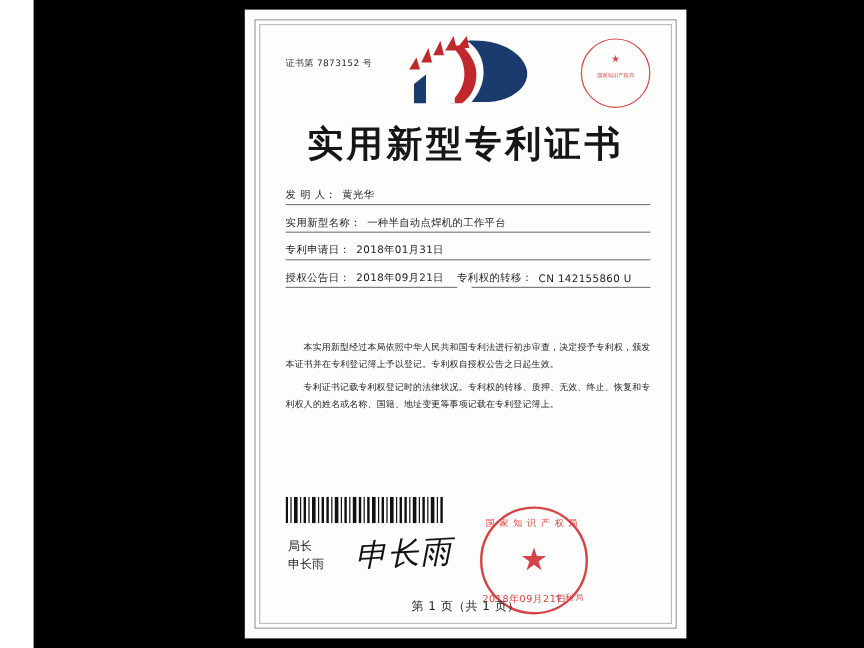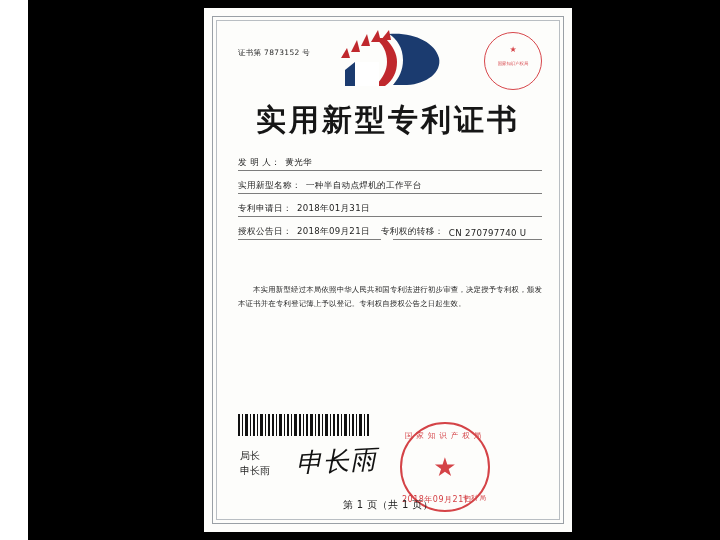--- a/index.html
+++ b/index.html
@@ -342,31 +342,32 @@
 
 
       <div class="field-row">
         <div class="row-split">
           <div class="half-cell">
             <span class="field-label">授权公告日：</span>
             <span class="field-value">2018年09月21日</span>
           </div>
           <div class="half-cell right">
             <span class="field-label">专利权的转移：</span>
-            <span class="field-value">CN 270797740 U</span>
+            <span class="field-value">CN 142155860 U</span>
           </div>
         </div>
         <span class="underline-half"></span>
         <span class="underline-half2"></span>
       </div>
 
     </div>
 
     <div class="paragraphs">
       <p>本实用新型经过本局依照中华人民共和国专利法进行初步审查，决定授予专利权，颁发本证书并在专利登记簿上予以登记。专利权自授权公告之日起生效。</p>
+      <p>专利证书记载专利权登记时的法律状况。专利权的转移、质押、无效、终止、恢复和专利权人的姓名或名称、国籍、地址变更等事项记载在专利登记簿上。</p>
     </div>
 
     <div class="barcode">
       <svg width="132" height="22" viewBox="0 0 132 22" xmlns="http://www.w3.org/2000/svg">
         <g fill="#111">
           <rect x="0" y="0" width="2" height="22"></rect>
           <rect x="4" y="0" width="1" height="22"></rect>
           <rect x="7" y="0" width="3" height="22"></rect>
           <rect x="12" y="0" width="1" height="22"></rect>
           <rect x="15" y="0" width="2" height="22"></rect>

